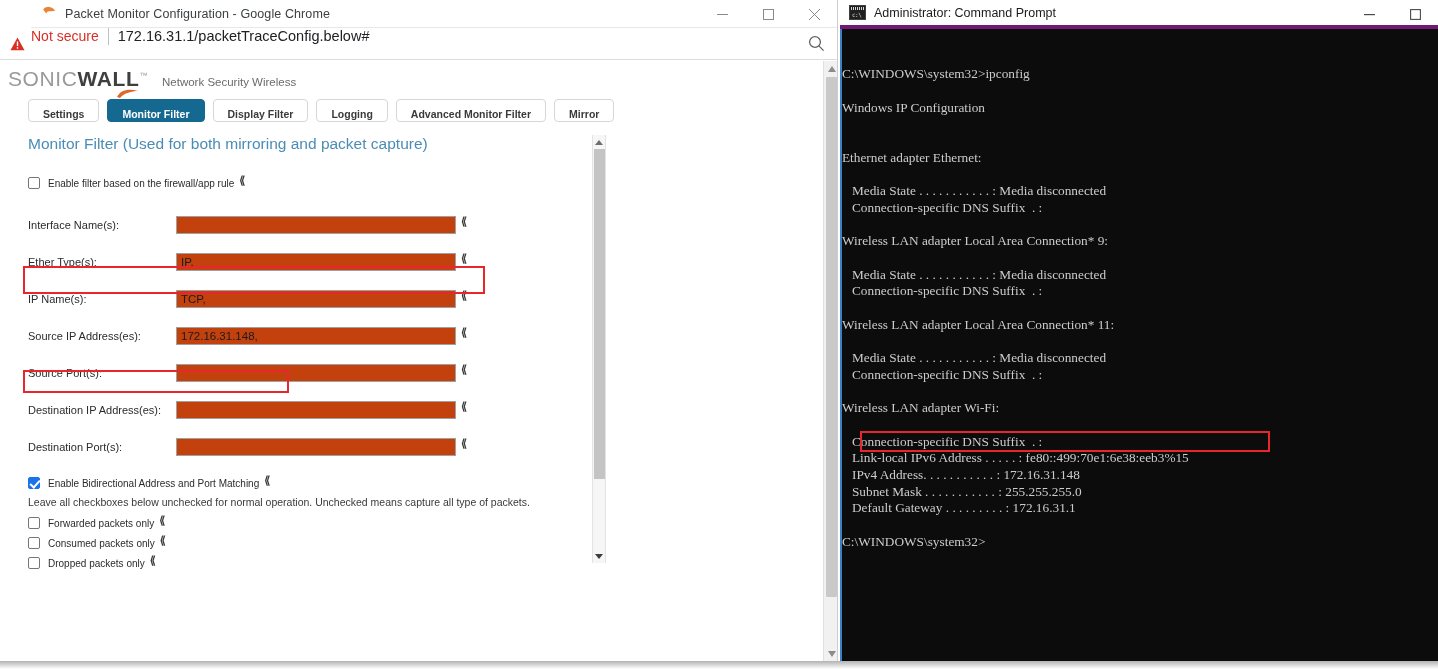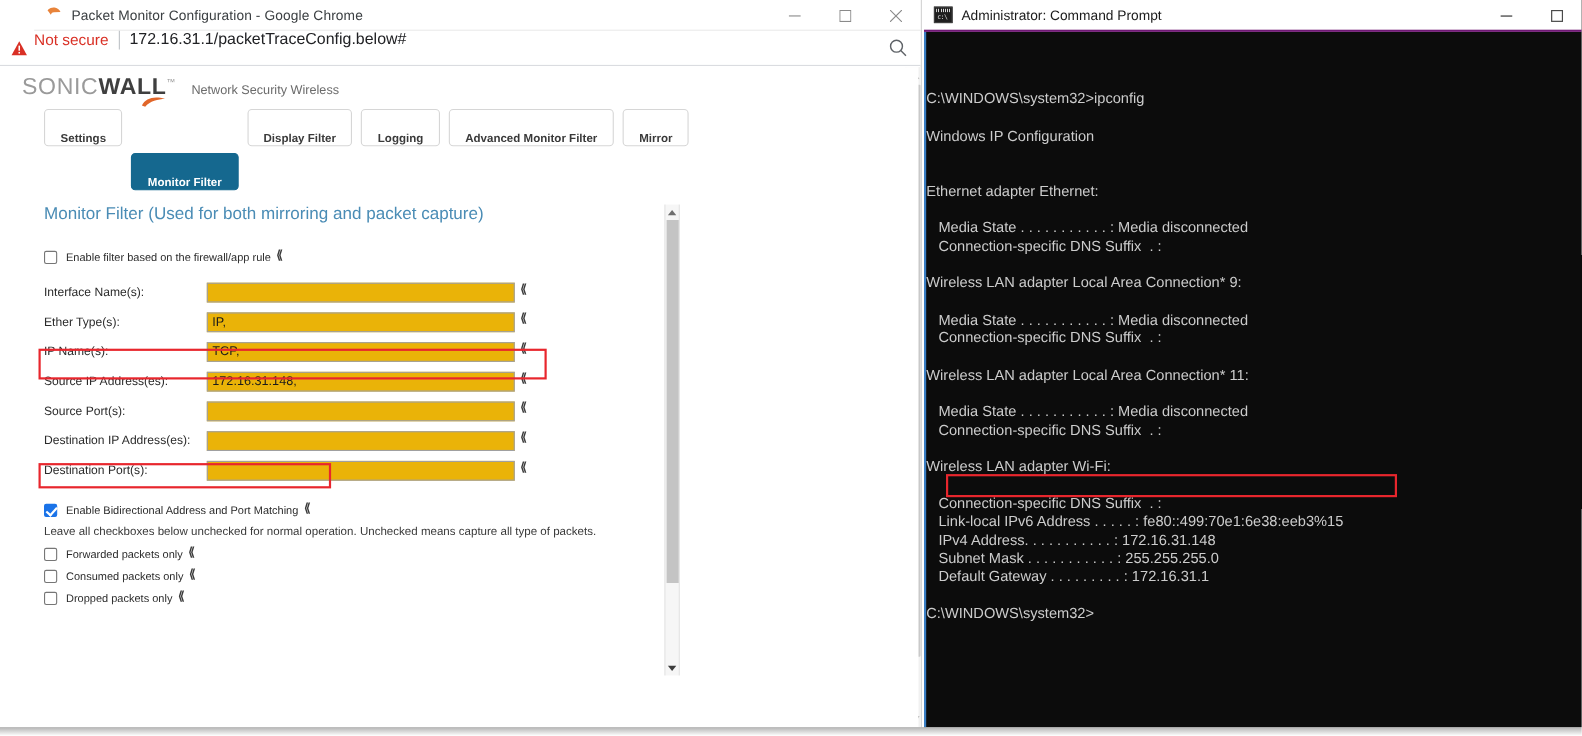--- a/index.html
+++ b/index.html
@@ -57,37 +57,37 @@
   }
   #browser-scrollbar .thumb {
     position: absolute; left: 2px; top: 16px; width: 11px; height: 520px;
     background: #c9c9c9; border-radius: 1px;
   }
   .sb-arrow { position:absolute; left:0; width:15px; height:15px; display:flex; align-items:center; justify-content:center;}
   .sb-arrow.up { top:0; }
   .sb-arrow.down { bottom:0; }
 
   
-  #sw-page { position:absolute; left:12px; top:0; width:823px; height:600px; background:#fff; }
+  #sw-page { position:absolute; left:0; top:0; width:823px; height:600px; background:#fff; }
   #sw-header { padding: 6px 0 0 8px; display: flex; align-items: baseline; height: 32px;}
   #sw-logo { font-size: 21px; letter-spacing: 0.6px; position: relative; white-space:nowrap;}
   #sw-logo .sonic { color: #9a9a9a; font-weight: 400; }
   #sw-logo .wall { color: #3f3f3f; font-weight: 700; }
   #sw-logo .tm { font-size: 8px; color:#9a9a9a; vertical-align: super; }
   #sw-swoosh { position: absolute; left: 108px; top: 13px; }
   #sw-tagline { font-size: 11.5px; color: #6b6b6b; margin-left: 14px; }
 
   #sw-tabs { display: flex; gap: 8px; padding: 6px 0 0 28px; }
   .sw-tab {
     border: 1px solid #d6d6d6; border-radius: 4px; background: #ffffff;
     font-size: 10.5px; font-weight: 700; color: #3a3a3a;
-    padding: 16px 14px; height: 23px; line-height: 21px; white-space: nowrap;
+    padding: 4px 14px; height: 23px; line-height: 21px; white-space: nowrap;
     text-align: right;
   }
-  .sw-tab.active { background: #15688f; border-color: #15688f; color: #ffffff; margin-top: 40px; }
+  .sw-tab.active { background: #15688f; border-color: #15688f; color: #ffffff; }
 
   #sw-body { position: relative; margin-top: 13px; }
   #sw-title {
     font-size: 15.5px; color: #4a8cb5; padding-left: 28px; font-weight: 400;
   }
 
   
   #inner-scrollbar {
     position: absolute; left: 592px; top: 0px; width: 14px; height: 428px;
     background: #f6f6f6; border: 1px solid #e3e3e3; border-top:none; border-bottom:none;
@@ -108,24 +108,24 @@
   }
   .cbox.checked { background: #1a73e8; border-color: #1a73e8; }
   .cbox.checked::after {
     content: ""; position: absolute; left: 3px; top: 0px;
     width: 4px; height: 8px; border: solid #fff; border-width: 0 2px 2px 0;
     transform: rotate(42deg);
   }
   .cblabel { font-size: 10px; color: #2b2b2b; white-space: nowrap; }
   .tick { font-size: 11px; color: #3b3b3b; margin-left: 5px; transform: translateY(-3px); display:inline-block; font-weight:700;}
 
-  .frow { display: flex; align-items: center; height: 25px; margin-top: 2px; }
+  .frow { display: flex; align-items: center; height: 25px; margin-top: 12px; }
   .flabel { width: 148px; font-size: 11px; color: #2b2b2b; white-space: nowrap; }
   .finput {
-    width: 280px; height: 18px; border: 1px solid #a0a0a0; background: #eab308;
+    width: 280px; height: 18px; border: 1px solid #a0a0a0; background: #c2410c;
     font-size: 11.5px; color: #1b1b1b; padding: 0 4px; line-height: 17px;
     font-family: "Liberation Sans", sans-serif;
   }
 
   .note { font-size: 10.5px; color: #3a3a3a; margin-top: 3px; white-space: nowrap; }
   #bottom-cbs { display: flex; margin-top: 5px; flex-direction: column; }
   #bottom-cbs .cbrow { margin-right: 40px; }
   #bottom-cbs .cbrow:nth-child(2) { margin-right: 44px; }
 
   
@@ -134,38 +134,38 @@
   
   #cmd-window {
     position: absolute; left: 840px; top: 0; width: 598px; height: 661px;
     background: #0c0c0c; overflow: hidden;
   }
   #cmd-leftstrip {
     position:absolute; left:0; top:0; width:2px; height:661px; background:#3b7fc4;
   }
   #cmd-titlebar {
     height: 29px; background: #ffffff; display: flex; align-items: center;
-    position: relative; border-bottom: 2px solid #701a75;
+    position: relative; border-bottom: 4px solid #701a75;
   }
   #cmd-icon {
     width: 17px; height: 15px; margin-left: 9px; margin-right: 8px;
     background: #1f1f1f; border: 1px solid #3f3f3f; position: relative; flex:none;
   }
   #cmd-icon::before {
     content:""; position:absolute; left:1px; top:1px; right:1px; height:3px;
     background: repeating-linear-gradient(90deg,#d8d8d8 0 1px, transparent 1px 2px);
   }
   #cmd-icon-text { position:absolute; left:2px; top:5px; font-size:6px; color:#d7d7d7; font-family:"DejaVu Sans Mono", monospace; letter-spacing:-0.5px;}
   #cmd-title { font-size: 12.5px; color: #1b1b1b; white-space: nowrap; }
   .cmd-win-btns { position:absolute; right:0; top:0; height:29px; display:flex; }
   .cmd-win-btn { width: 46px; height: 29px; display:flex; align-items:center; justify-content:center; color:#3a3a3a; }
 
   #cmd-console {
-    position: relative; padding: 20px 0 0 2px;
-    font-family: Liberation Sans, sans-serif;
+    position: relative; padding: 4px 0 0 2px;
+    font-family: Liberation Serif, serif;
     font-size: 13.3px; line-height: 16.7px; color: #cccccc;
     white-space: pre;
     height: 632px; overflow: hidden;
   }
   #cmd-console .line { height: 16.7px; }
   #cmd-redbox {
     position:absolute; border:2px solid #e8262d; pointer-events:none;
   }
   
   #bottom-shadow {

